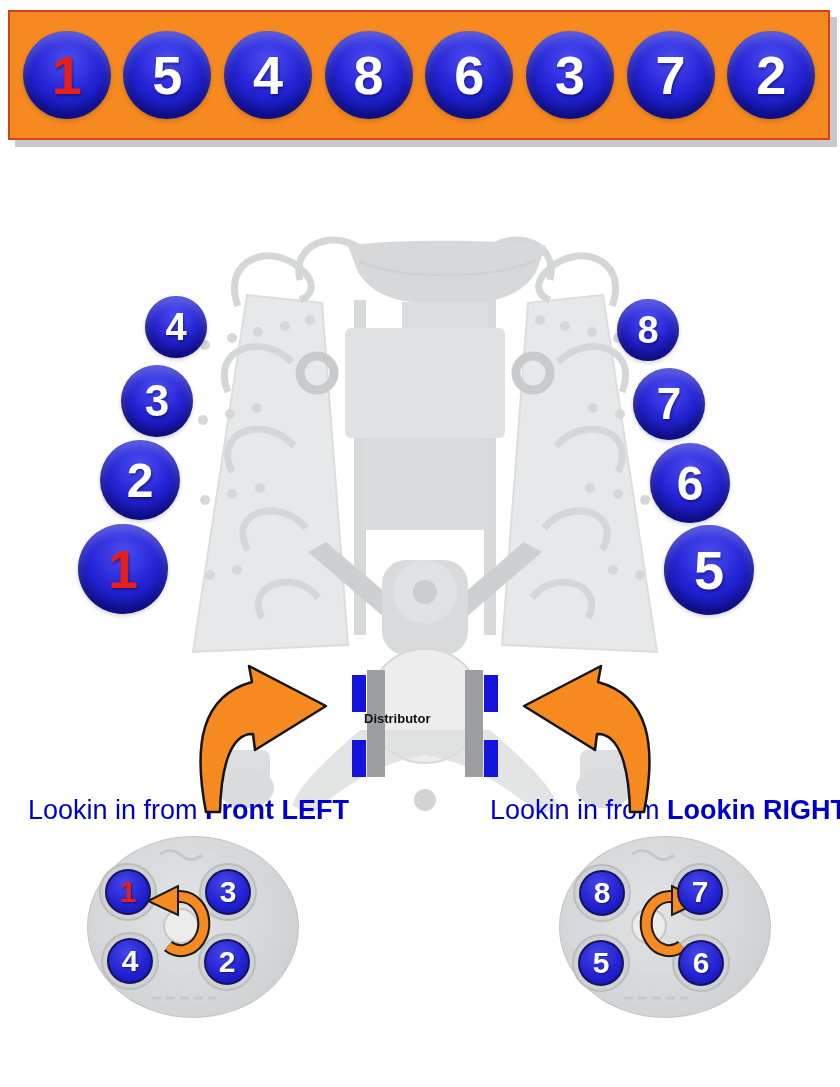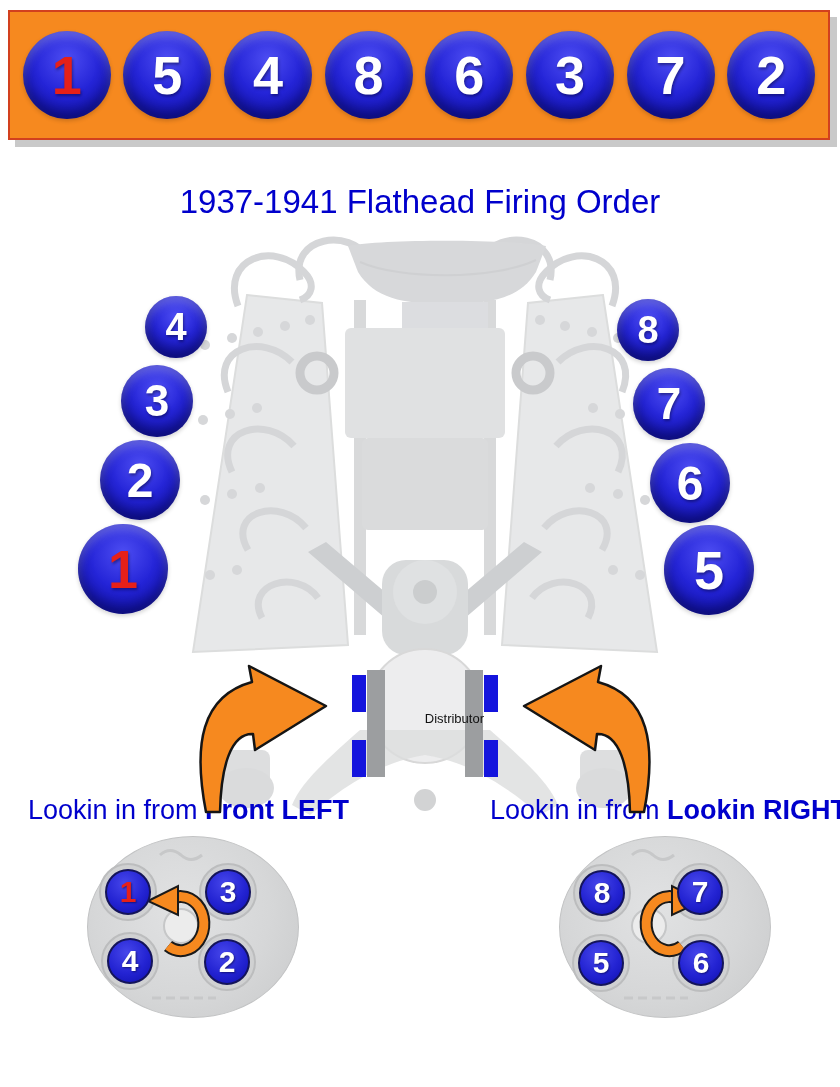--- a/index.html
+++ b/index.html
@@ -19,22 +19,22 @@
             background:#f6891f; border:2px solid #d2401e; box-shadow:7px 7px 0 #c9c9c9;
             display:flex; align-items:center; justify-content:space-evenly; }
   .banner .sphere { position:static; width:88px; height:88px; font-size:54px; }
 
   
   .title   { position:absolute; top:183px; left:0; width:840px; text-align:center;
              font-size:33px; color:#0000cc; }
   .caption { position:absolute; top:795px; font-size:27px; color:#0000cc; white-space:nowrap; }
   .caption b { font-weight:bold; }
   .url     { position:absolute; left:22px; top:1044px; font-size:26px; color:#0000cc; }
-  .distributor-label { position:absolute; left:364px; top:711px; width:120px; text-align:right;
-             font-size:13px; color:#111; }
+  .distributor-label { position:absolute; left:364px; top:711px; width:120px; text-align:left;
+             font-size:13px; color:#111;font-weight:bold; }
 
   
   .gray-bar     { position:absolute; width:18px; height:107px; background:#9c9ea0; }
   .blue-contact { position:absolute; width:14px; height:37px; background:#1414dd; }
 
   
   .cap-base  { position:absolute; width:212px; height:182px; border-radius:50%;
                background:radial-gradient(circle at 45% 40%, #e1e2e3 0%, #d6d7d8 55%, #c8c9ca 100%);
                border:1px solid #c2c3c4; box-sizing:border-box; }
   .cap-tower { position:absolute; width:58px; height:58px; border-radius:50%;
@@ -120,21 +120,20 @@
     <span class="sphere red-num">1</span>
     <span class="sphere">5</span>
     <span class="sphere">4</span>
     <span class="sphere">8</span>
     <span class="sphere">6</span>
     <span class="sphere">3</span>
     <span class="sphere">7</span>
     <span class="sphere">2</span>
   </div>
 
-  <div class="title">1937-1941 Flathead Firing Order</div>
 
   <div class="sphere" style="left:145px; top:296px; width:62px; height:62px; font-size:38px;">4</div>
   <div class="sphere" style="left:121px; top:365px; width:72px; height:72px; font-size:44px;">3</div>
   <div class="sphere" style="left:100px; top:440px; width:80px; height:80px; font-size:48px;">2</div>
   <div class="sphere red-num" style="left:78px; top:524px; width:90px; height:90px; font-size:54px;">1</div>
 
   <div class="sphere" style="left:617px; top:299px; width:62px; height:62px; font-size:38px;">8</div>
   <div class="sphere" style="left:633px; top:368px; width:72px; height:72px; font-size:44px;">7</div>
   <div class="sphere" style="left:650px; top:443px; width:80px; height:80px; font-size:48px;">6</div>
   <div class="sphere" style="left:664px; top:525px; width:90px; height:90px; font-size:54px;">5</div>

